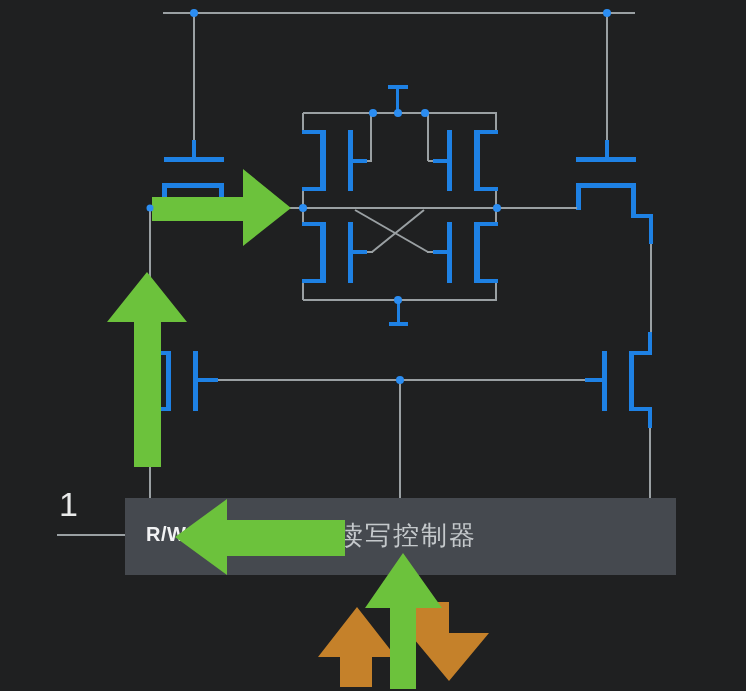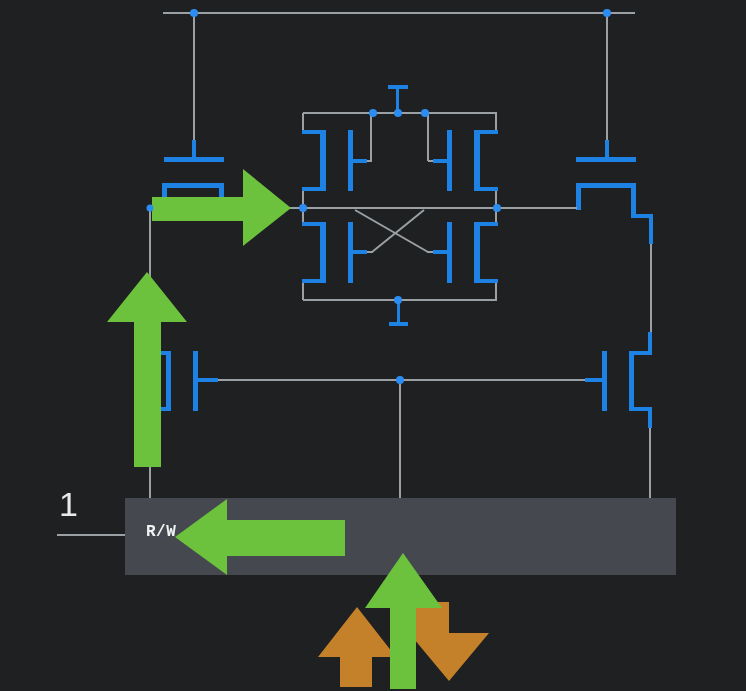--- a/index.html
+++ b/index.html
@@ -10,23 +10,22 @@
   }
   .stage svg{position:absolute;left:0;top:0;}
   #circuit-layer{z-index:1;}
   #controller-box{
     position:absolute;z-index:2;
     left:125px;top:498px;width:551px;height:77px;
     background:#45494f;
   }
   #rw-label{
     position:absolute;left:21px;top:26px;
-    color:#f2f3f4;font-weight:bold;font-size:16px;line-height:1;
+    color:#f2f3f4;font-weight:bold;font-size:20px;line-height:1;
     letter-spacing:.5px;
-    font-family:Liberation Mono, monospace;
   }
   #controller-title{
     position:absolute;left:212px;top:24px;
     color:#c5c9cc;font-size:26px;line-height:1;letter-spacing:2px;
   }
   #bit-value-label{
     position:absolute;z-index:2;left:59px;top:487px;
     color:#e9eaea;font-size:34px;font-weight:300;line-height:1;
   }
   #overlay-layer{z-index:3;}
@@ -165,20 +164,21 @@
       <line class="wire" x1="400" y1="380" x2="400" y2="499"></line>
     </g>
 
     <g>
       <line class="wire" x1="57" y1="535" x2="125" y2="535"></line>
     </g>
   </svg>
 
   <div id="controller-box">
     <span id="rw-label">R/W</span>
+    <span id="controller-title">读写控制器</span>
   </div>
 
   <div id="bit-value-label">1</div>
 
   <svg id="overlay-layer" width="746" height="691" viewBox="0 0 746 691">
 
     <polygon class="o-arrow" points="357,607 396,657 372,657 372,687 340,687 340,657 318,657"></polygon>
     <polygon class="o-arrow" points="413,602 449,602 449,633 489,633 449,681 409,633 413,633"></polygon>
 
     <polygon class="g-arrow" points="152,197 243,197 243,169 291,208 243,246 243,221 152,221"></polygon>

